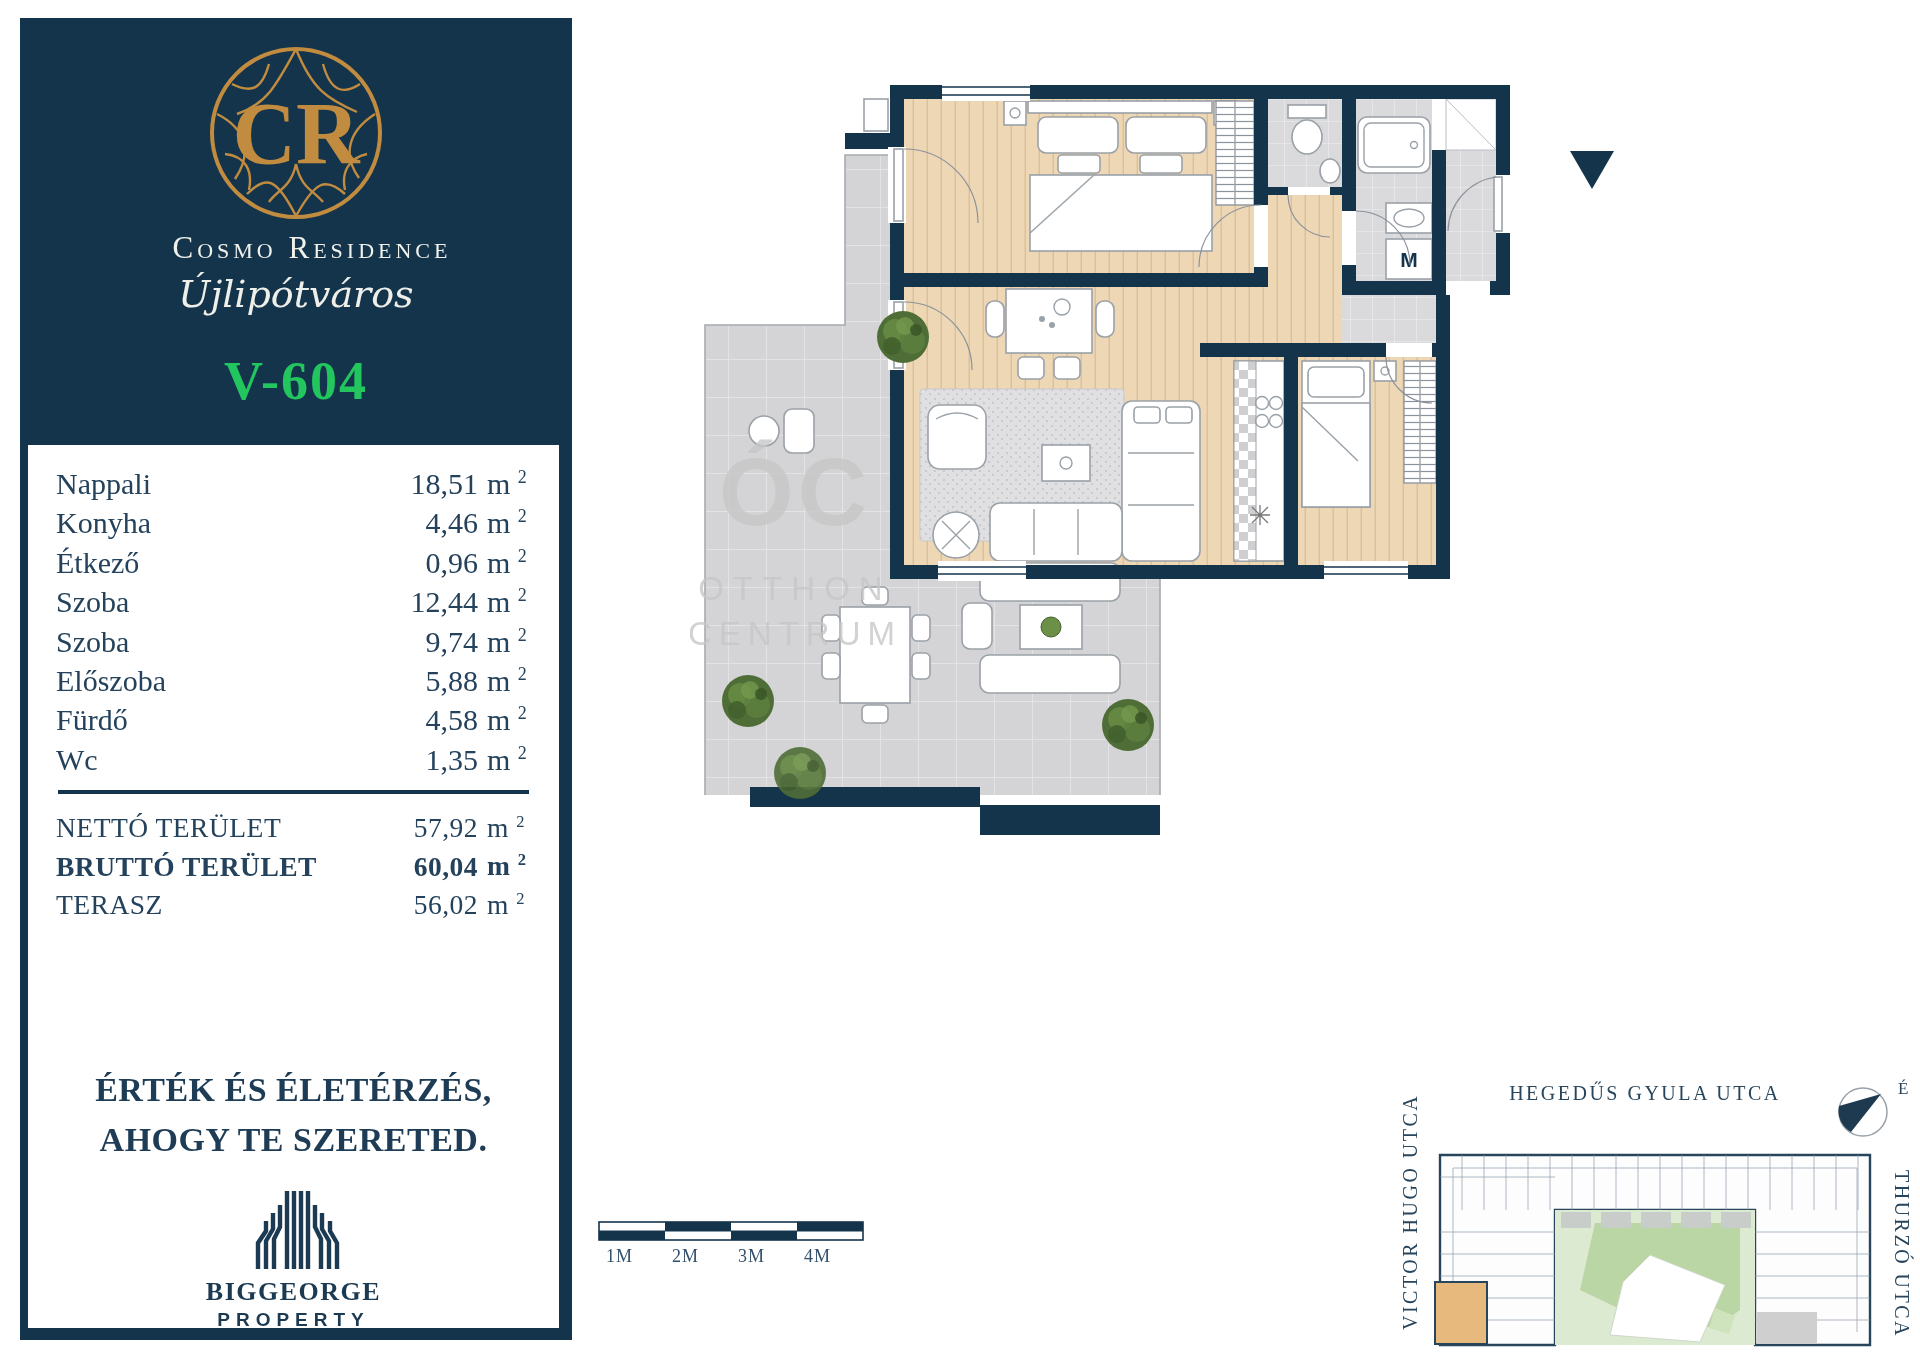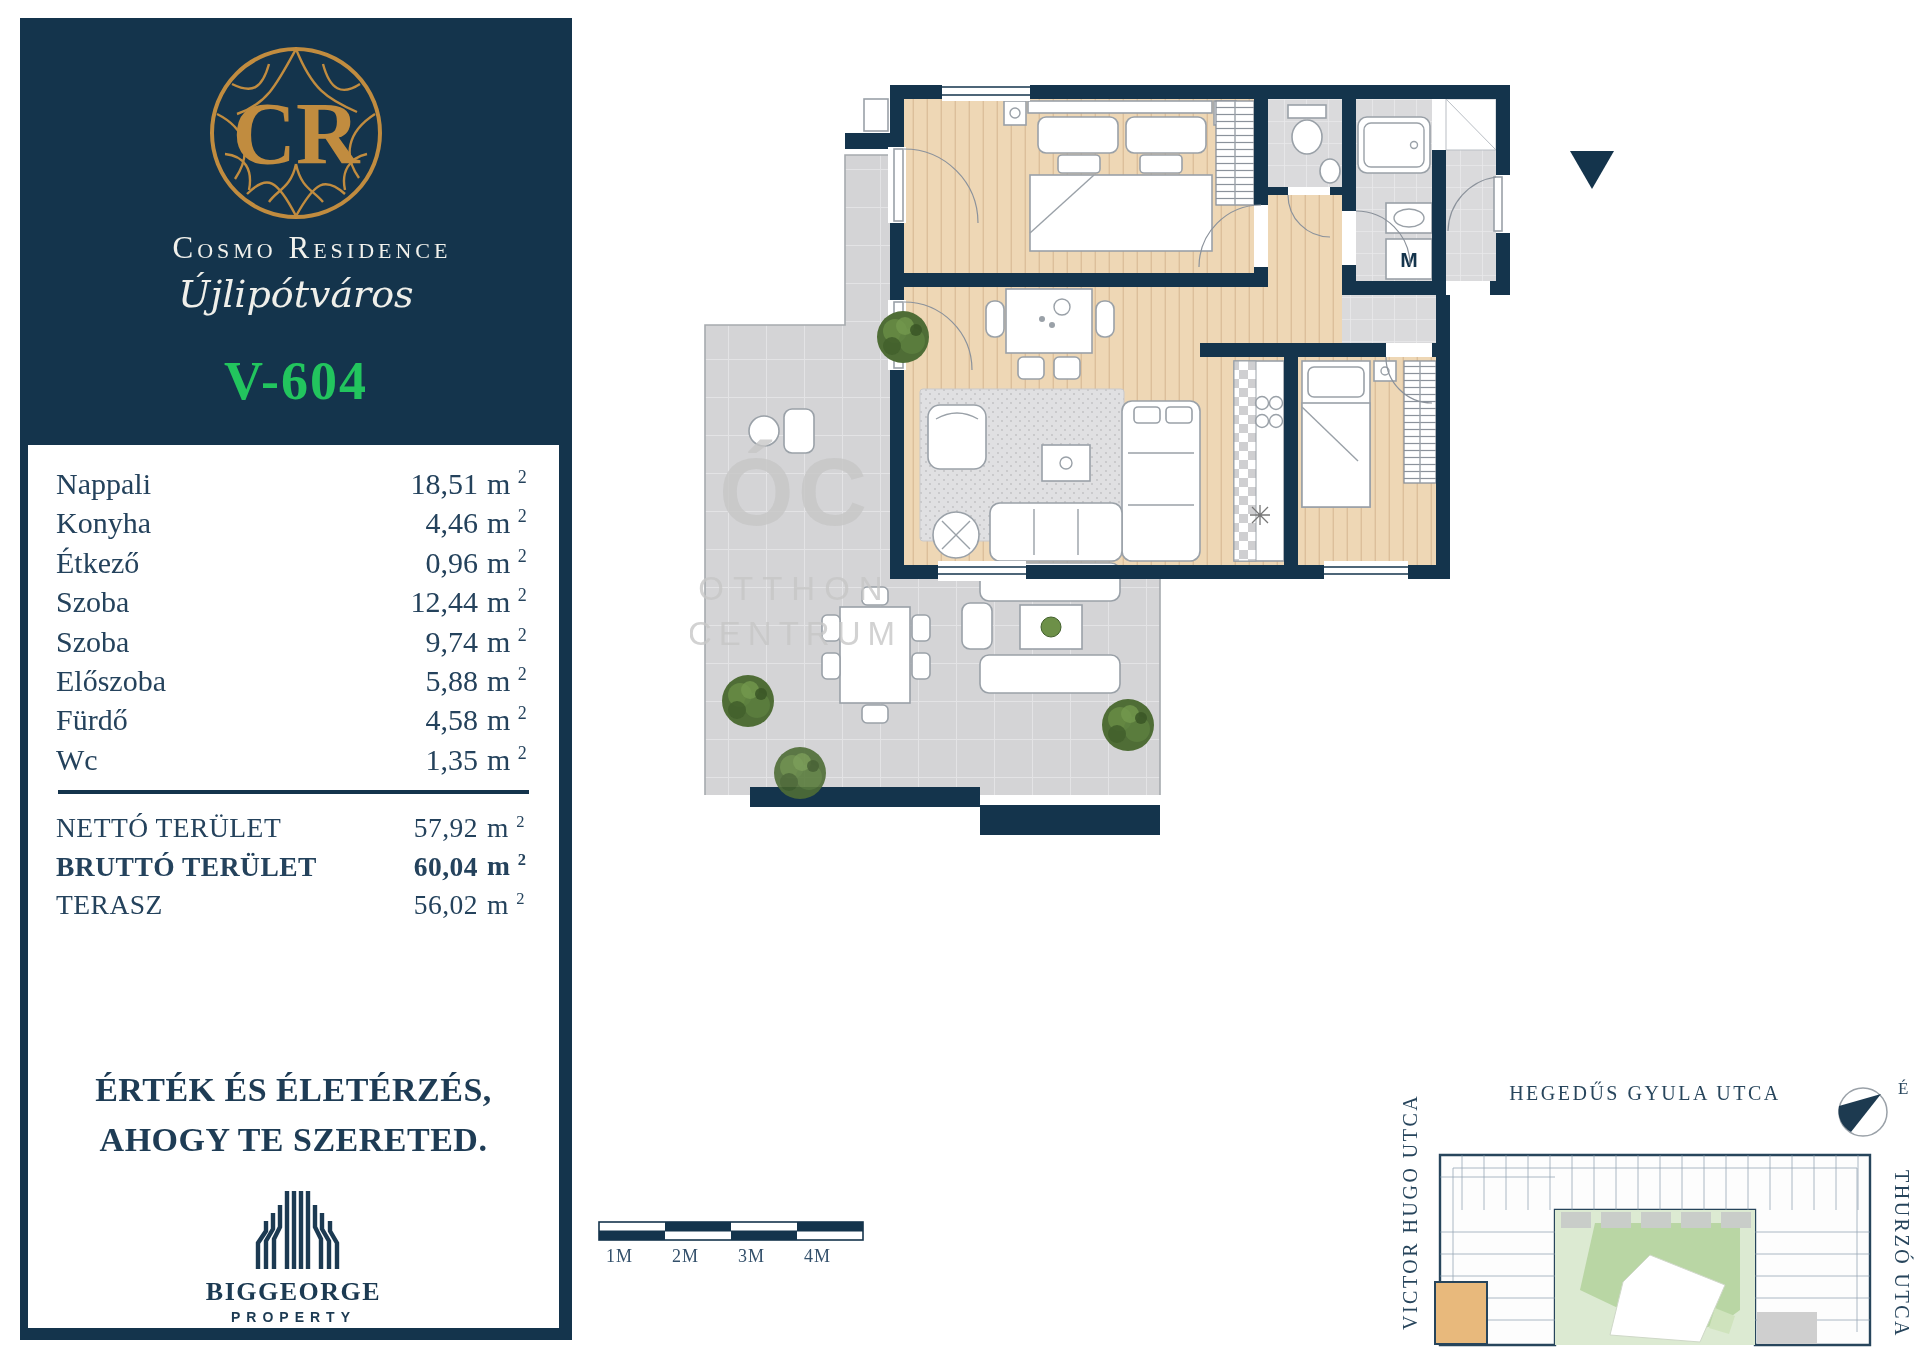--- a/index.html
+++ b/index.html
@@ -26,21 +26,21 @@
   .divider{height:4px;background:#14344c;margin:14px 30px 12px 30px;}
   .totals{padding:0 20px 0 28px;}
   .trow{display:flex;align-items:baseline;font-size:27.5px;line-height:32px;letter-spacing:.5px;color:#24425c;}
   .trow .val{margin-left:auto;width:92px;text-align:right;}
   .trow .unit{width:52px;padding-left:9px;}
   .trow.bold{font-weight:bold;}
   .tagline{position:absolute;left:0;right:0;top:620px;text-align:center;font-weight:bold;
       font-size:34px;line-height:50px;color:#1e3c55;letter-spacing:.5px;}
   .biggeorge{position:absolute;left:0;right:0;top:738px;text-align:center;color:#1c3a52;}
   .bg-name{font-family:Liberation Serif, serif;font-weight:bold;font-size:26px;letter-spacing:1.5px;margin-top:4px;}
-  .bg-div{font-family:"Liberation Sans",sans-serif;font-weight:bold;font-size:14px;letter-spacing:6px;margin-top:2px;}
+  .bg-div{font-family:"Liberation Sans",sans-serif;font-weight:bold;font-size:19px;letter-spacing:6px;margin-top:2px;}
   
   .planwrap{position:absolute;left:690px;top:55px;}
   .scalebar{position:absolute;left:598px;top:1216px;}
   .scale-label{font-size:18px;fill:#33506b;letter-spacing:1px;font-family:"Liberation Serif",serif;}
   .disclaimer{position:absolute;left:600px;top:1286px;width:790px;font-size:19.5px;
       line-height:1.42;color:#2b4a63;}
   .siteplanwrap{position:absolute;left:1395px;top:1060px;}
   
   .wall{fill:#14344c;}
   .furn{fill:#ffffff;stroke:#9aa1a8;stroke-width:1.6;}

